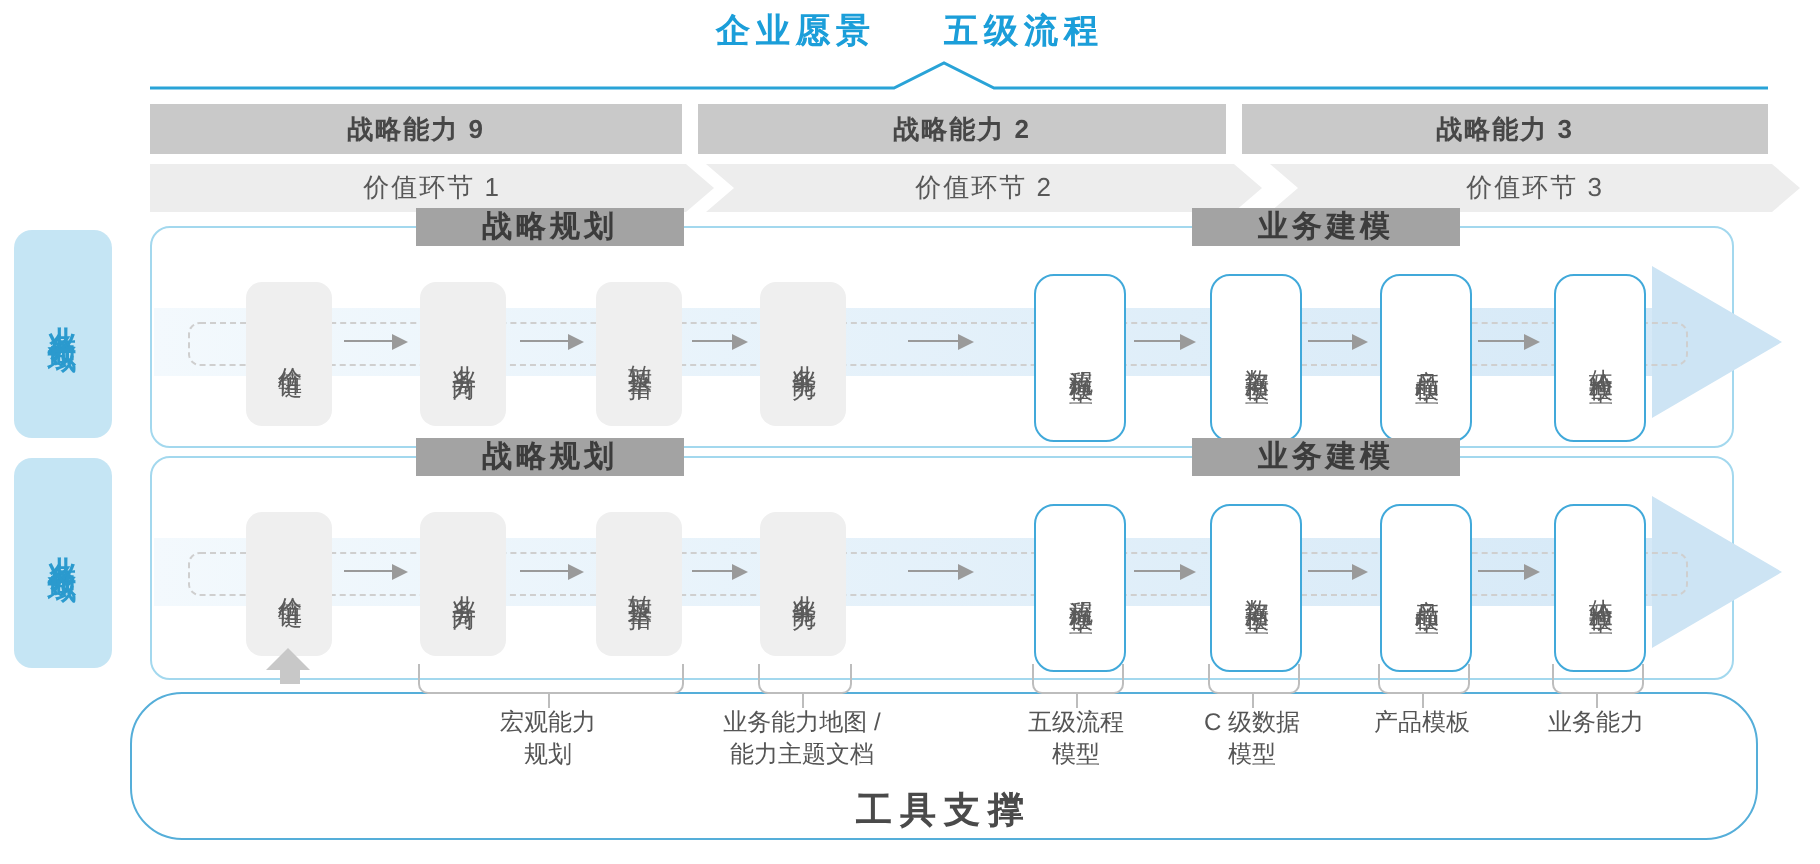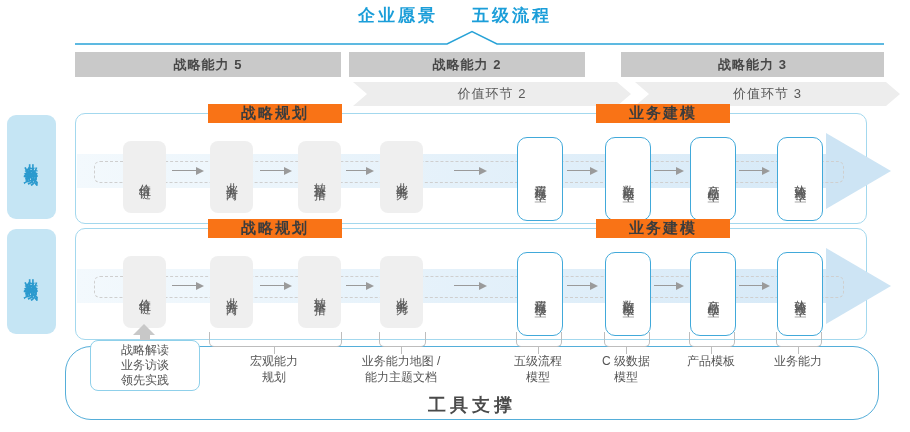--- a/index.html
+++ b/index.html
@@ -5,37 +5,37 @@
   html,body{margin:0;padding:0;background:#fff;}
   .canvas{position:relative;width:910px;height:432px;background:#fff;overflow:hidden;
           font-family:"Liberation Sans",sans-serif;}
   
   .hdr{position:absolute;top:4px;left:0;width:910px;display:flex;justify-content:center;gap:34px;}
   .hdr span{color:#1b9ed9;font-size:17px;font-weight:bold;letter-spacing:3px;}
   .hdr-line{position:absolute;top:0;left:0;}
   
   .cap{position:absolute;top:52px;height:25px;background:#c9c9c9;display:flex;align-items:center;
        justify-content:center;font-size:13px;font-weight:600;color:#474747;letter-spacing:1px;}
-  .cap1{left:75px;width:266px;} .cap2{left:349px;width:236px;} .cap3{left:621px;width:263px;}
+  .cap1{left:75px;width:266px;} .cap2{left:349px;width:264px;} .cap3{left:621px;width:263px;}
   
   .chev{position:absolute;top:82px;height:24px;background:#ededed;display:flex;align-items:center;
         justify-content:center;font-size:13px;color:#585858;letter-spacing:1px;}
   .chev-first{clip-path:polygon(0 0,calc(100% - 14px) 0,100% 50%,calc(100% - 14px) 100%,0 100%);}
   .chev-mid{clip-path:polygon(0 0,calc(100% - 14px) 0,100% 50%,calc(100% - 14px) 100%,0 100%,14px 50%);}
   .vl1{left:75px;width:282px;} .vl2{left:353px;width:278px;} .vl3{left:635px;width:265px;text-align:center;}
   
   .dom{position:absolute;left:7px;width:49px;background:#c5e5f4;border-radius:9px;
        display:flex;align-items:center;justify-content:center;}
   .dom span{writing-mode:vertical-rl;font-size:14px;font-weight:bold;color:#2b9ace;letter-spacing:3px;}
   .dom1{top:115px;height:104px;} .dom2{top:229px;height:105px;}
   
   .row{position:absolute;left:75px;width:790px;border:1px solid #a3d8ee;border-radius:10px;
        background:#fff;overflow:visible;}
   .row1{top:113px;height:109px;} .row2{top:228px;height:110px;}
-  .row-title{position:absolute;top:-10px;background:#f97316;padding:0 12px;font-size:15px;
+  .row-title{position:absolute;top:-10px;background:#a3a3a3;padding:0 12px;font-size:15px;
              font-weight:bold;color:#3c3c3c;letter-spacing:2px;text-align:center;}
   .rt-plan{left:132px;width:110px;} .rt-model{left:520px;width:110px;}
   .band{position:absolute;left:1px;top:40px;width:751px;height:34px;
         background:linear-gradient(90deg,#f3f9fd,#d6e9f7);}
   .band-head{position:absolute;left:750px;top:19px;width:0;height:0;
              border-top:38px solid transparent;border-bottom:38px solid transparent;
              border-left:65px solid #cde4f4;}
   .dash-track{position:absolute;left:18px;top:47px;width:748px;height:20px;
               border:1.5px dashed #cfcfcf;border-radius:6px;}
   .gbox,.bbox{position:absolute;display:flex;align-items:center;justify-content:center;}
@@ -83,24 +83,25 @@
 
   <svg class="hdr-line" width="910" height="50">
     <polyline points="75,44 447,44 472,31.5 497,44 884,44" fill="none" stroke="#29a3d7" stroke-width="1.5"></polyline>
   </svg>
 
   <div class="hdr">
     <span>企业愿景</span>
     <span>五级流程</span>
   </div>
 
-  <div class="cap cap1">战略能力 5</div>
+  <div class="cap cap1">战略能力 9</div>
   <div class="cap cap2">战略能力 2</div>
   <div class="cap cap3">战略能力 3</div>
 
+  <div class="chev chev-first vl1">价值环节 1</div>
   <div class="chev chev-mid vl2">价值环节 2</div>
   <div class="chev chev-mid vl3">价值环节 3</div>
 
   <div class="dom dom1">
     <span>业务领域 1</span>
   </div>
   <div class="dom dom2">
     <span>业务领域 2</span>
   </div>
 
@@ -224,25 +225,20 @@
       </div>
   </div>
 
   <div class="tools">
     <div class="tools-title">工具支撑</div>
   </div>
 
   <div class="up-arrow-head"></div>
   <div class="up-arrow-shaft"></div>
 
-  <div class="src-box">
-    <span>战略解读</span>
-    <span>业务访谈</span>
-    <span>领先实践</span>
-  </div>
 
   <div class="bracket brA"></div>
   <div class="bracket brB"></div>
   <div class="bracket brC"></div>
   <div class="bracket brD"></div>
   <div class="bracket brE"></div>
   <div class="bracket brF"></div>
   <div class="tail tA"></div>
   <div class="tail tB"></div>
   <div class="tail tC"></div>

